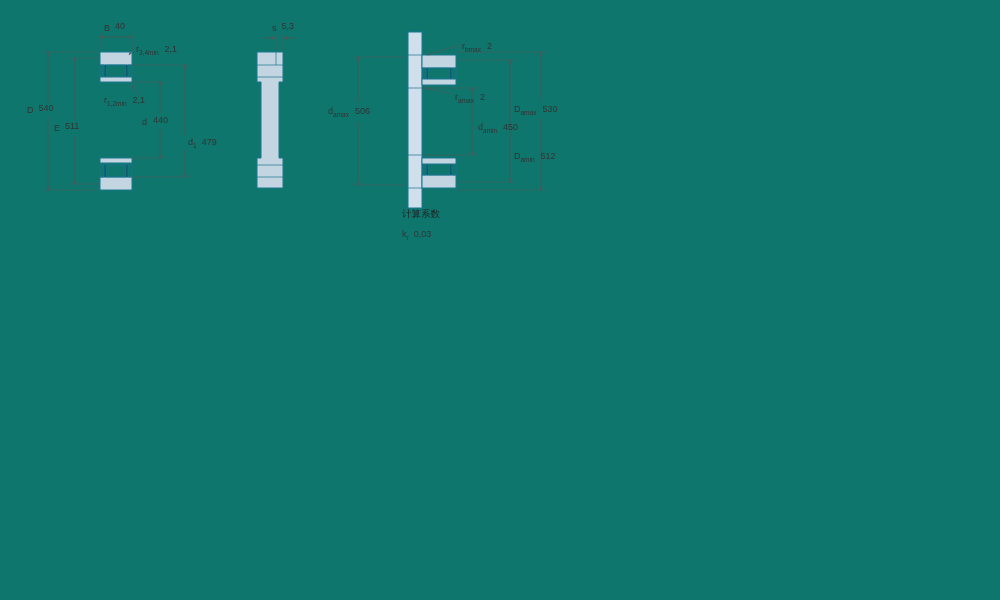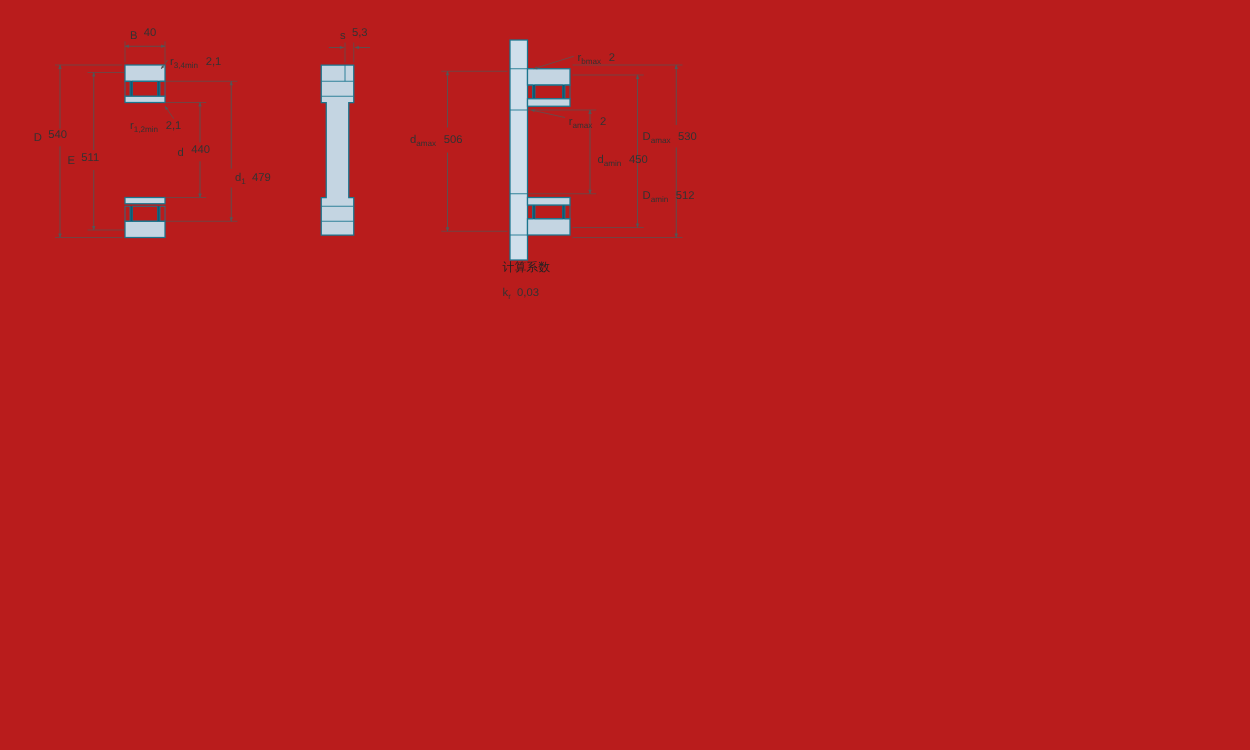--- a/index.html
+++ b/index.html
@@ -1,16 +1,16 @@
 <!DOCTYPE html>
 <html><head>
 <meta charset="utf-8">
 <style>
   html,body{margin:0;padding:0;background:#ffffff;width:1000px;height:600px;overflow:hidden;}
-  .canvas{position:relative;width:1000px;height:600px;background:#b91c1c;}
+  .canvas{position:relative;width:1000px;height:600px;background:#0f766e;}
   svg{display:block;}
   text{font-family:"Liberation Sans",sans-serif;font-size:9px;fill:#333;}
   .sub{font-size:6.5px;}
   .cjk{font-size:9.5px;fill:#222;}
   .ext{stroke:#555;stroke-width:0.55;fill:none;}
   .dim{stroke:#555;stroke-width:0.7;fill:none;}
   .lead{stroke:#555;stroke-width:0.6;fill:none;}
   .oline{stroke:#1a768f;stroke-width:1;}
   .iline{stroke:#1a768f;stroke-width:0.7;fill:none;}
 </style>

